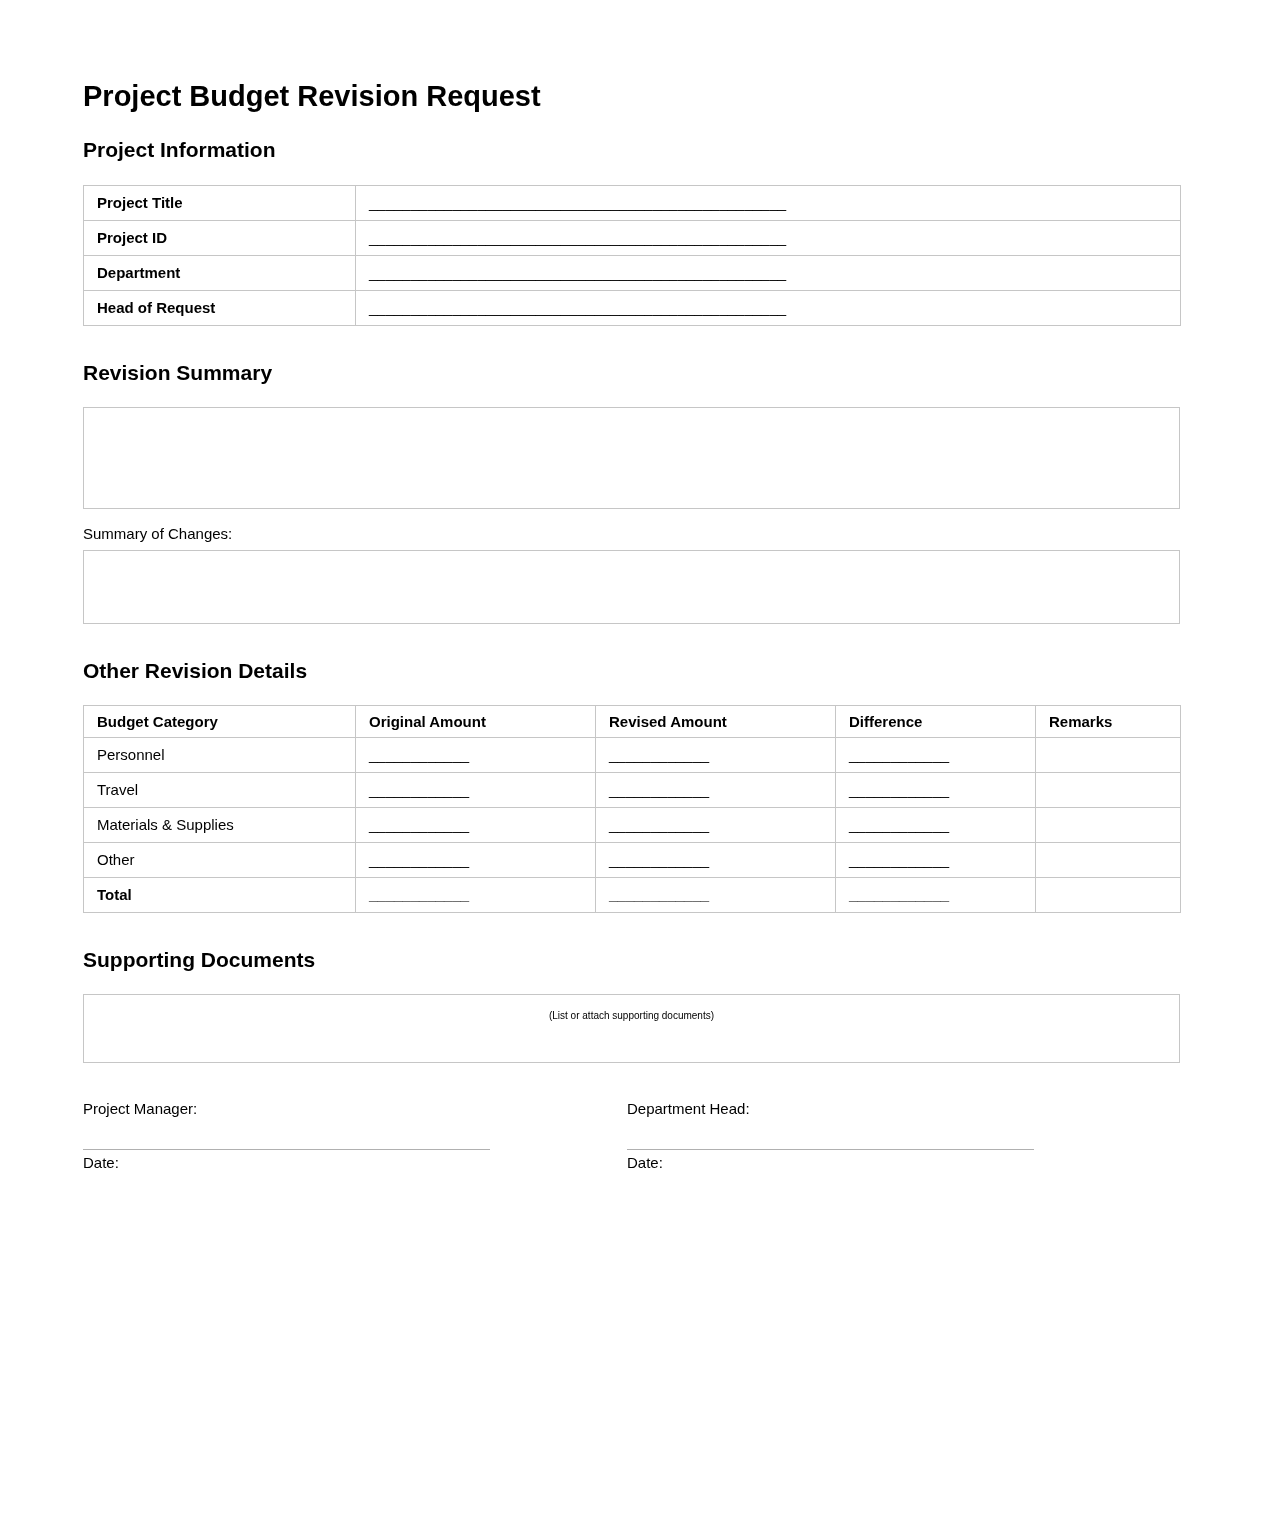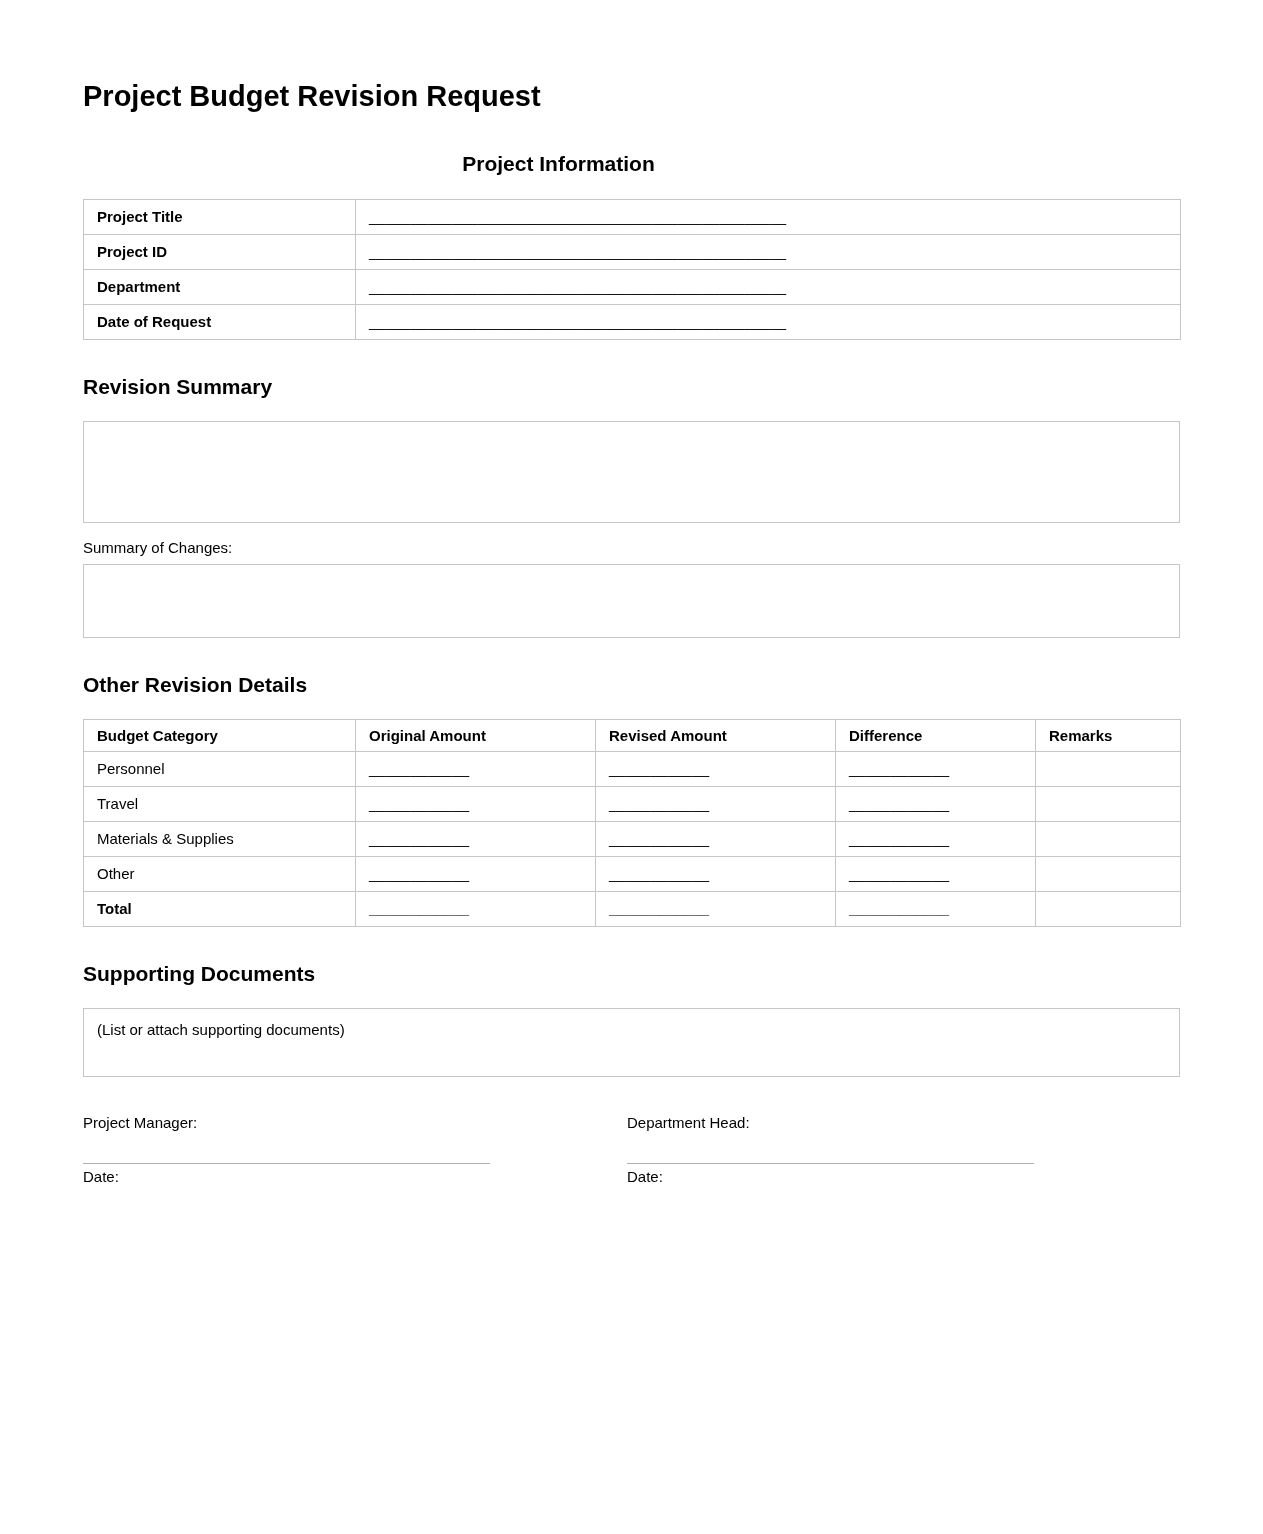--- a/index.html
+++ b/index.html
@@ -15,21 +15,21 @@
   .page { width: 1117px; padding: 80px 83px 0 83px; }
 
   h1 {
     font-size: 29px; line-height: 1.12;
     margin: 0 0 25px 0; font-weight: bold;
   }
   h2 {
     font-size: 21px; line-height: 1.15;
     margin: 35px 0 22px 0; font-weight: bold;
   }
-  h2.first { margin-top: 40px; text-align: center; }
+  h2.first { margin-top: 26px; }
 
   p.small-label {
     font-size: 15px; line-height: 18px;
     margin: 0 0 7px 0;
   }
   p.small-label.spaced { margin-top: 16px; }
 
   table {
     border-collapse: collapse;
     table-layout: fixed;
@@ -52,21 +52,21 @@
   .budget-table td { height: 35px; }
   .budget-table tr.total-row td { font-weight: bold; }
 
   .textbox {
     width: 1097px;
     border: 1px solid #c6c6c6;
     background: #ffffff;
   }
   .box-reason { height: 102px; margin-bottom: 16px; }
   .box-summary { height: 74px; }
-  .box-docs { height: 69px; padding: 12px 13px; font-size: 15px; line-height: 18px; }
+  .box-docs { height: 69px; padding: 12px 13px; font-size: 10px; line-height: 18px; text-align: center; }
 
   .sig-row { margin-top: 37px; display: flex; }
   .sig-col { width: 435px; }
   .sig-col.right { margin-left: 137px; }
   .sig-name-label, .sig-date-label { font-size: 15px; line-height: 18px; }
   .sig-line {
     margin-top: 31px;
     border-top: 1px solid #b0b0b0;
     height: 0; width: 100%;
   }
@@ -94,21 +94,21 @@
       </tr>
       <tr>
         <td class="label-cell">Project ID</td>
         <td><span class="blank-line">__________________________________________________</span></td>
       </tr>
       <tr>
         <td class="label-cell">Department</td>
         <td><span class="blank-line">__________________________________________________</span></td>
       </tr>
       <tr>
-        <td class="label-cell">Date of Request</td>
+        <td class="label-cell">Head of Request</td>
         <td><span class="blank-line">__________________________________________________</span></td>
       </tr>
     </tbody>
       </table>
 
     <h2>Revision Summary</h2>
 
     <div class="textbox box-reason"></div>
 
     <p class="small-label spaced">Summary of Changes:</p>

